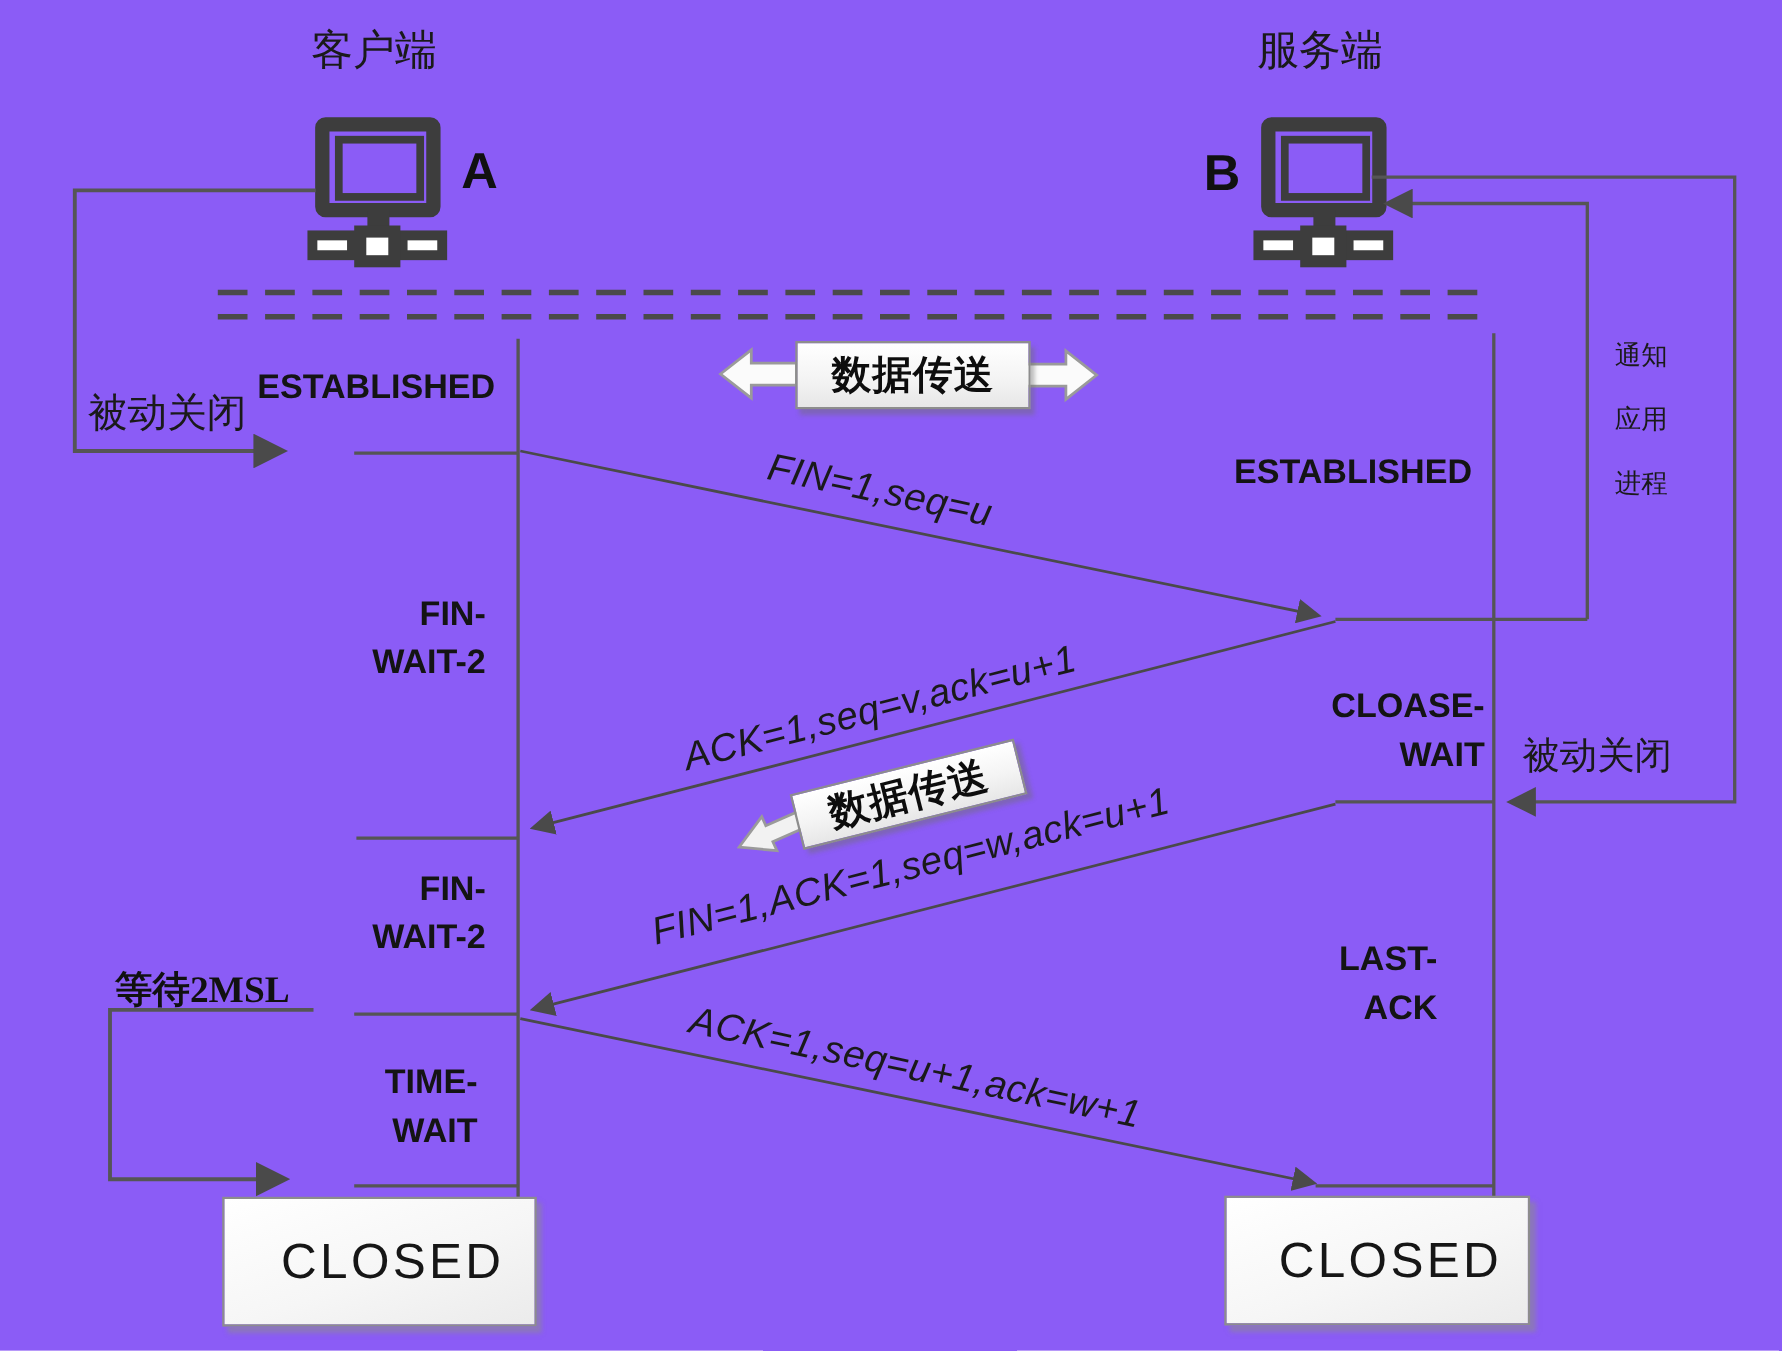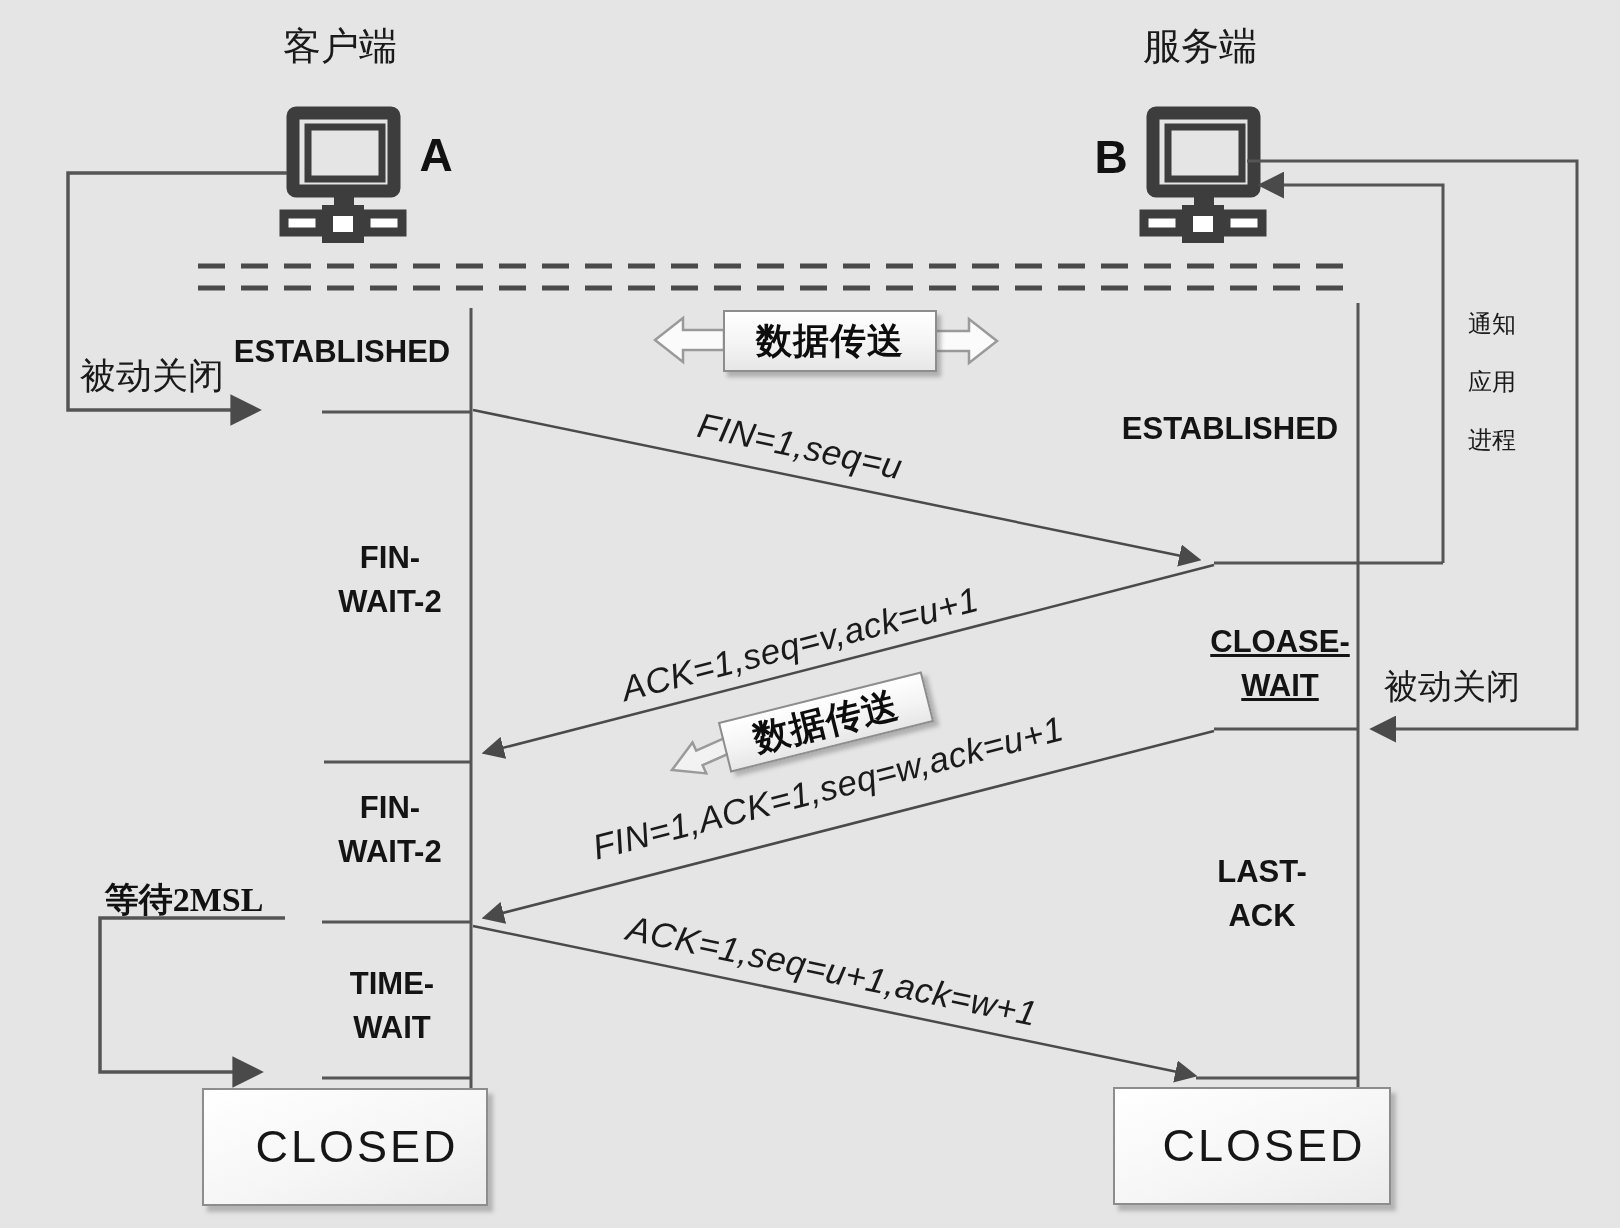--- a/index.html
+++ b/index.html
@@ -1,19 +1,19 @@
 <!DOCTYPE html>
 <html><head>
 <meta charset="utf-8">
 <style>
   html,body{margin:0;padding:0;background:#fff;}
   #canvas{
     position:relative;
     width:1620px;height:1228px;
-    background:#e5e5e5;
+    background:#8b5cf6;
     font-family:"Liberation Sans","DejaVu Sans",sans-serif;
     overflow:hidden;
   }
   #wires{position:absolute;left:0;top:0;width:1620px;height:1228px;}
   .lbl{
     position:absolute;
     transform:translate(-50%,-50%);
     white-space:nowrap;
     color:#111;
   }
@@ -25,21 +25,21 @@
   .host-title{font-size:38px;}
   .node-letter{
     font-weight:bold;
     font-size:46px;
     font-family:"Liberation Sans","DejaVu Sans",sans-serif;
   }
   .state{
     font-weight:bold;
     font-size:31px;
     line-height:44px;
-    text-align:center;
+    text-align:right;
     color:#141414;
   }
   .msg{
     font-style:italic;
     font-size:35px;
     color:#1a1a1a;
     letter-spacing:0.5px;
   }
   .notify{
     line-height:58px;
@@ -163,21 +163,21 @@
   <div class="lbl state" style="left:390px;top:830px;">
     <div>FIN-</div>
     <div>WAIT-2</div>
   </div>
   <div class="lbl state" style="left:392px;top:1006px;">
     <div>TIME-</div>
     <div>WAIT</div>
   </div>
 
   <div class="lbl state" style="left:1230px;top:429px;">ESTABLISHED</div>
-  <div class="lbl state" style="left:1280px;top:664px;text-decoration:underline;">
+  <div class="lbl state" style="left:1280px;top:664px;">
     <div>CLOASE-</div>
     <div>WAIT</div>
   </div>
   <div class="lbl state" style="left:1262px;top:894px;">
     <div>LAST-</div>
     <div>ACK</div>
   </div>
 
   <div class="dt-box" style="left:723px;top:310px;width:210px;height:58px;">数据传送</div>
   <div class="dt-box" style="left:721px;top:696px;width:206px;height:48px;transform:rotate(-14deg);">数据传送</div>

